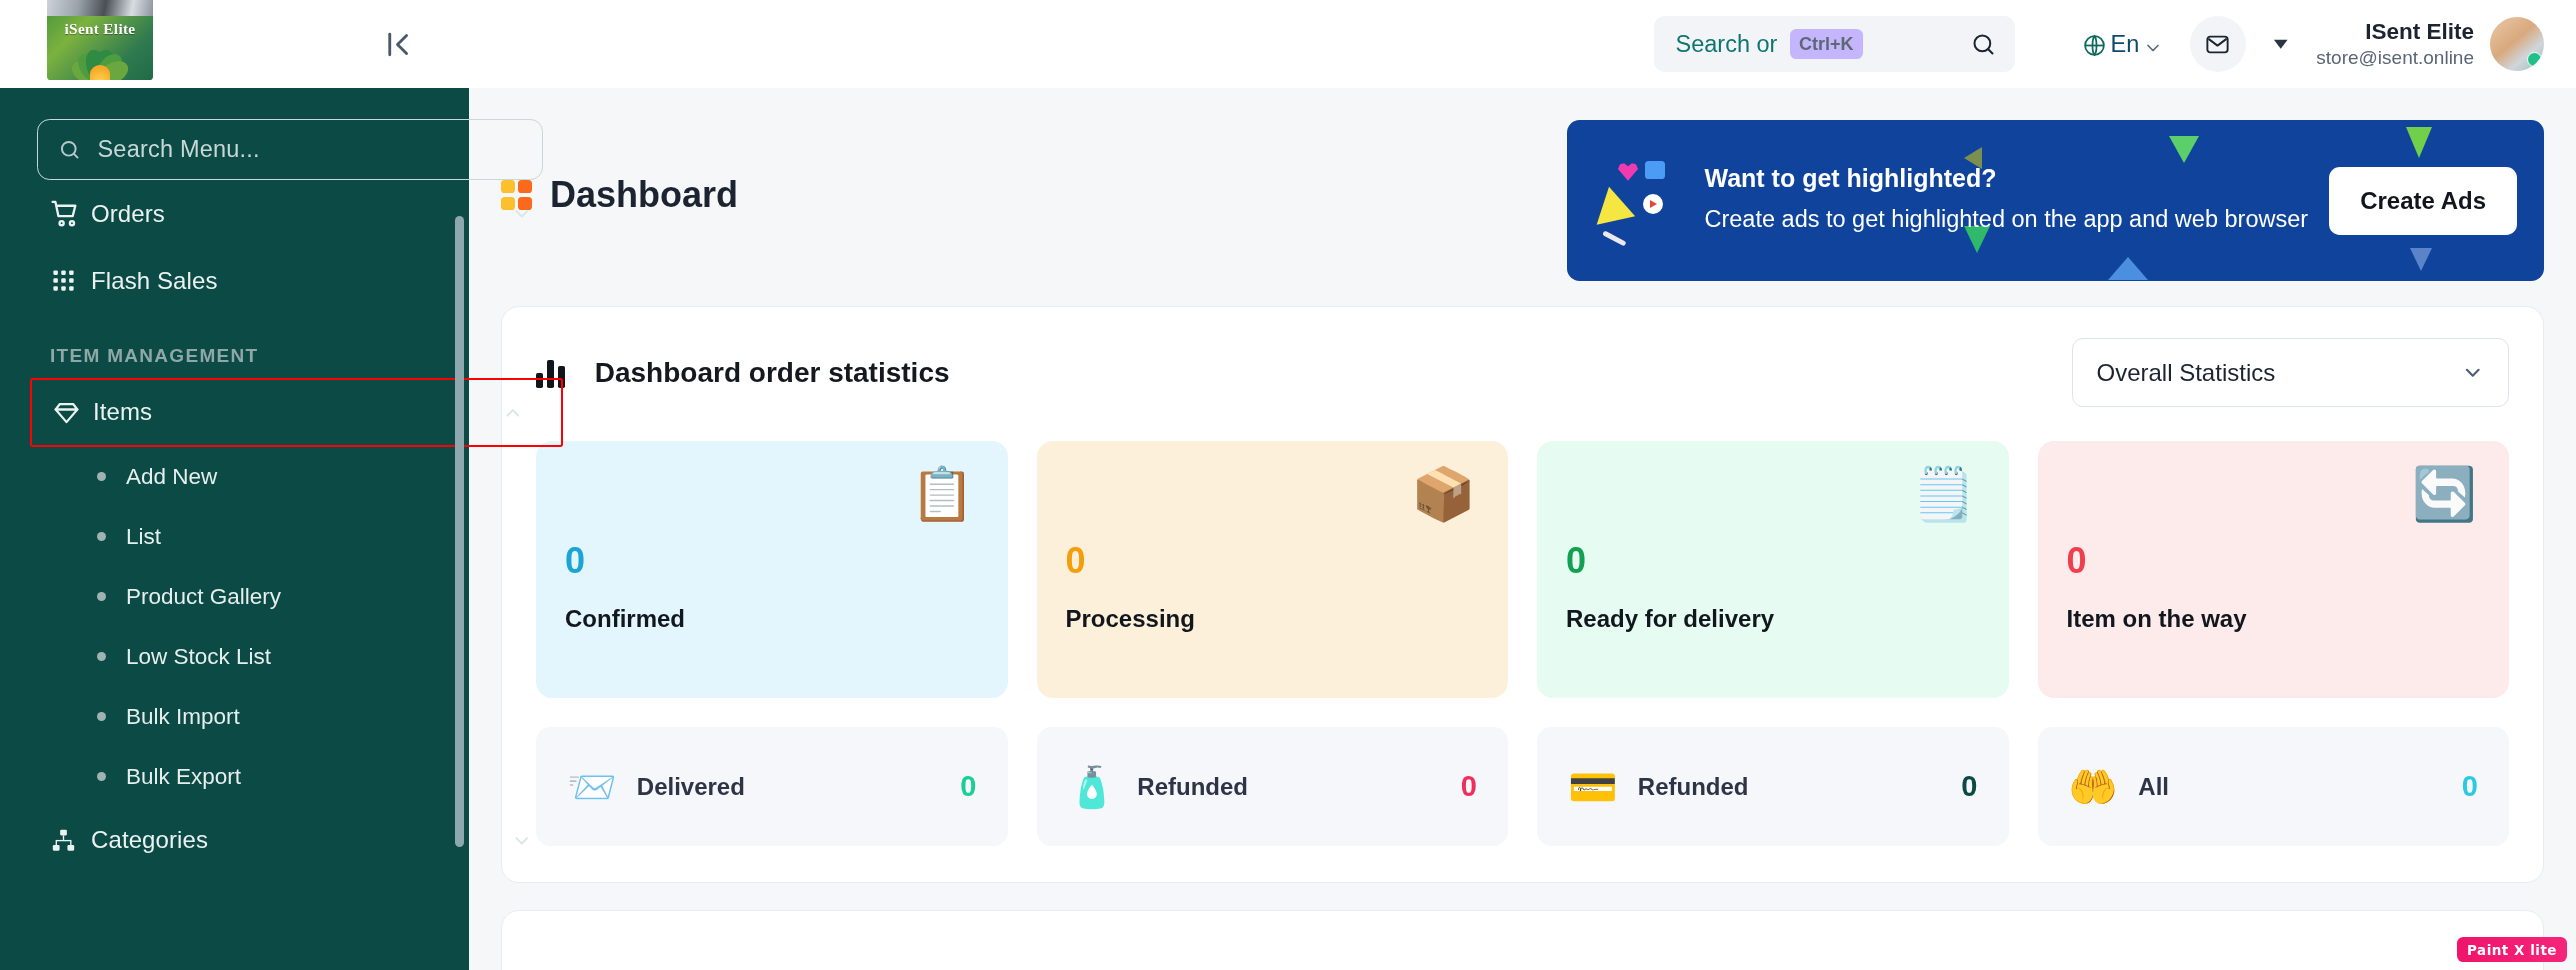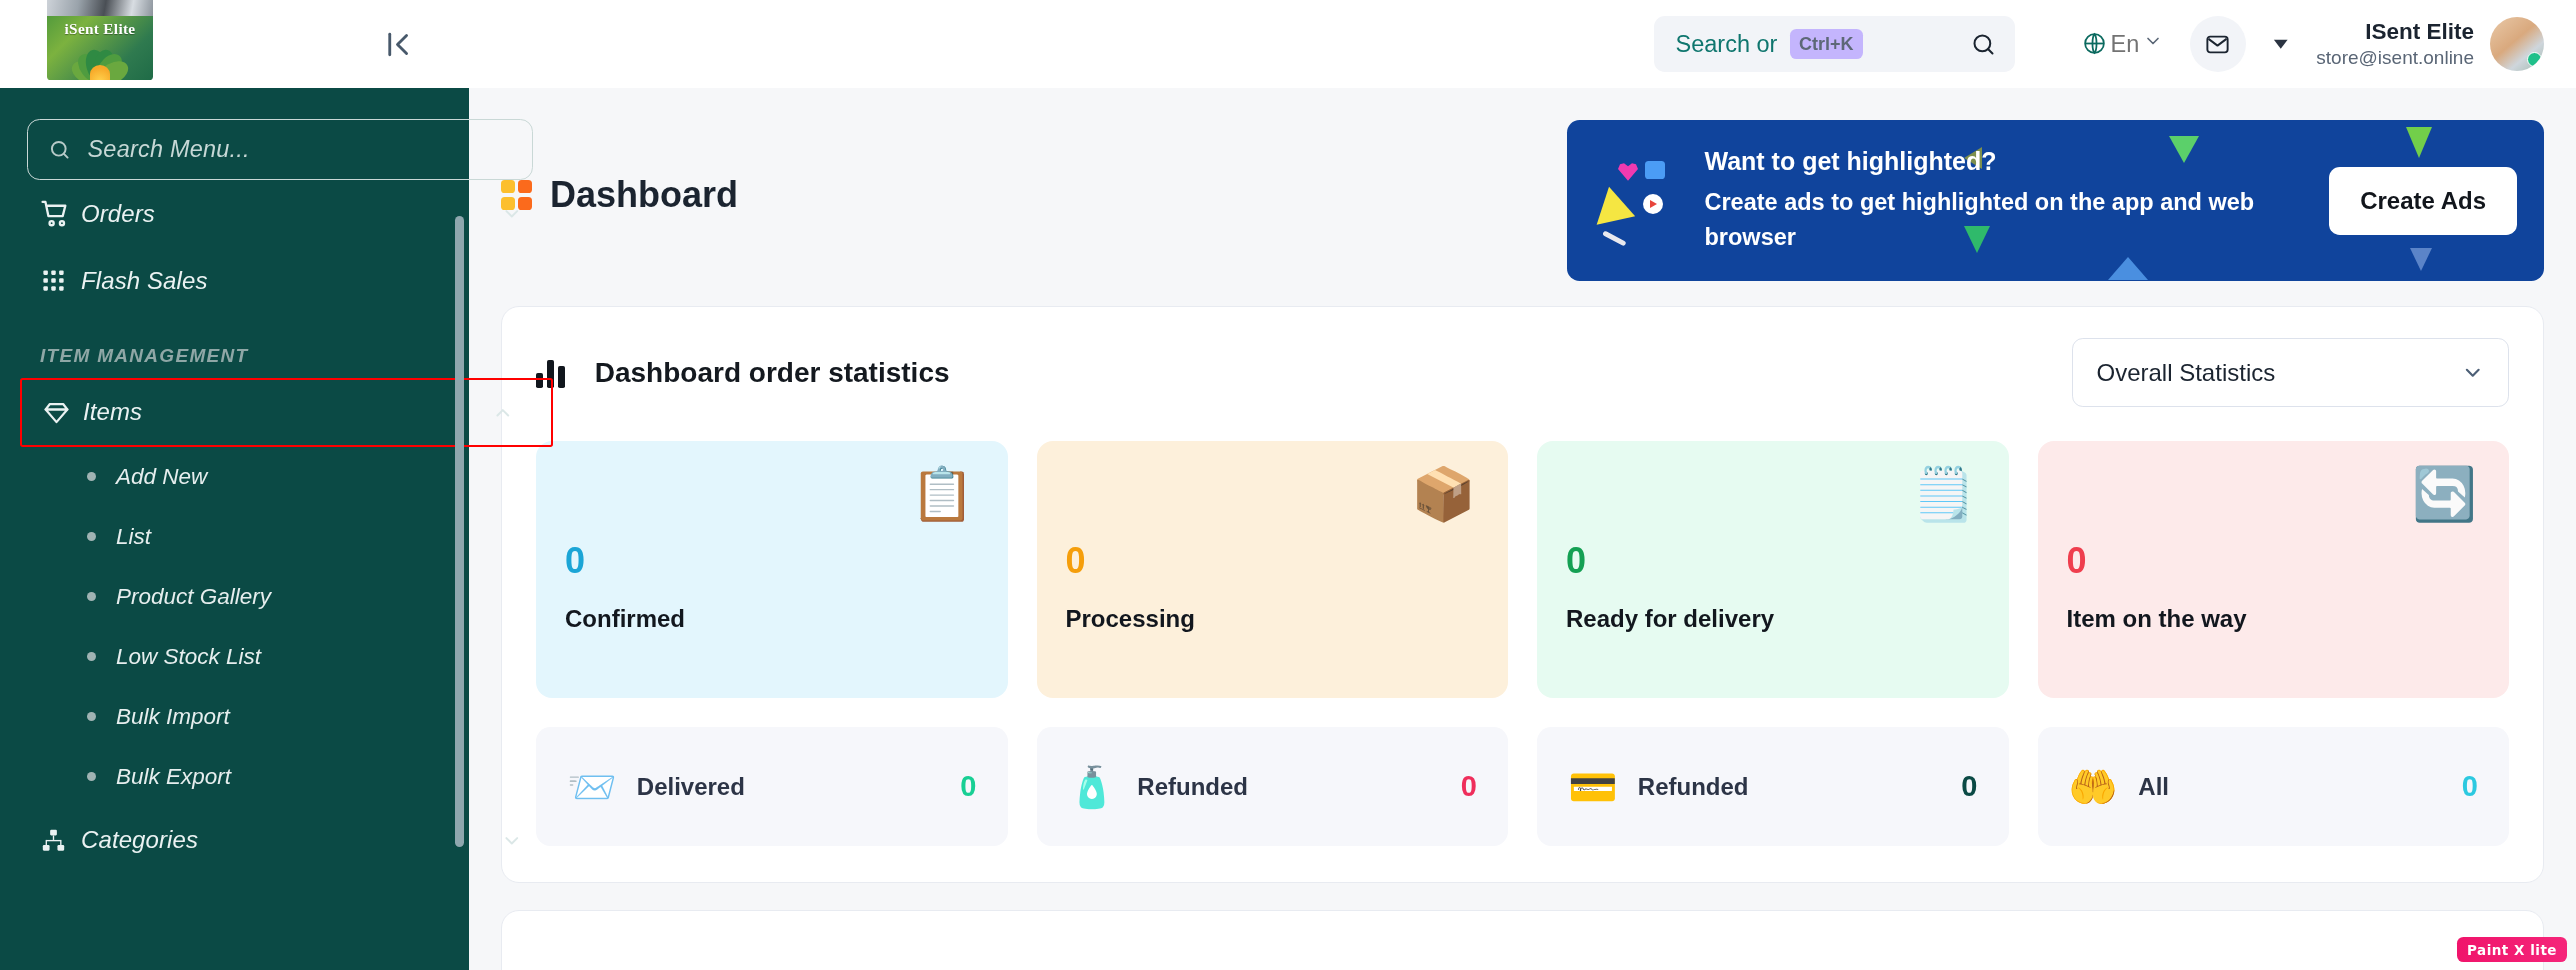--- a/index.html
+++ b/index.html
@@ -60,24 +60,23 @@
     background: radial-gradient(circle at 50% 90%, #ffd24d 0%, #f7a929 70%);
     border-radius: 50% 50% 0 0;
   }
   #collapse-btn {
     position: absolute; right: 52px; top: 50%; transform: translateY(-50%);
     width: 40px; height: 40px; display:flex; align-items:center; justify-content:center;
     cursor: pointer;
   }
 
   #menu-scroll {
-    position: absolute; left: 0; top: 88px;
+    position: absolute; left: 10px; top: 88px;
     width: 560px; height: 882px;
     overflow: hidden;
-    font-style: italic;
   }
   #sidebar-search {
     margin: 31px 27px 0 27px;
     height: 61px;
     border: 1.8px solid #c9d8d6;
     border-radius: 12.6px;
     display: flex; align-items: center; gap: 16px;
     padding: 0 20px;
   }
   #sidebar-search .ph {
@@ -141,22 +140,22 @@
     display: flex; align-items: center; gap: 12.6px;
     padding: 0 18px 0 21.6px; cursor: text;
   }
   #header-search .hs-text { color: #0f766e; font-size: 23.5px; }
   #header-search .hs-kbd {
     background: #c4b5fd; color: #5d6877; font-weight: 700;
     font-size: 18px; border-radius: 6.3px; padding: 4.5px 9px;
   }
   #header-search .hs-ico { margin-left: auto; display:flex; }
   .lang-switch {
-    display: flex; align-items: flex-start; gap: 3.6px;
-    margin-left: 67px; color: #737373; font-size: 23.5px; cursor: pointer;
+    display: flex; align-items: flex-end; gap: 3.6px;
+    margin-left: 67px; color: #0c4a6e; font-size: 23.5px; cursor: pointer;
   }
   .mail-btn {
     margin-left: 27px;
     width: 56px; height: 56px; border-radius: 50%;
     background: #f2f4f8;
     display:flex; align-items:center; justify-content:center; cursor:pointer;
   }
   .caret-down { margin-left: 23.5px; cursor:pointer; display:flex; }
   .profile {
     display: flex; align-items: center; gap: 16px;
@@ -238,21 +237,21 @@
     position:absolute; left: 45px; top: 38px; width: 20px; height: 20px;
     background: #fff; border-radius: 50%;
     display:flex; align-items:center; justify-content:center;
   }
   .mg-play::after{
     content:""; width:0;height:0;
     border-left: 7.2px solid #e8453c; border-top:4.5px solid transparent; border-bottom:4.5px solid transparent;
   }
   .banner-text { margin-left: 23.5px; color: #ffffff; z-index: 2; width: 622px; }
   .banner-title { font-size: 25px; font-weight: 700; margin-bottom: 9px; }
-  .banner-sub { font-size: 23.5px; line-height: 1.45; font-weight: 700; margin-top: 8px; }
+  .banner-sub { font-size: 23.5px; line-height: 1.45; font-weight: 400; margin-top: 8px; }
   #create-ads-btn {
     margin-left: auto; z-index: 2;
     background: #ffffff; color: #12161c;
     font-size: 24px; font-weight: 700;
     border: none; border-radius: 10.8px;
     padding: 20px 31px; cursor: pointer;
     font-family: "Liberation Sans", sans-serif;
   }
 
   #stats-card {

